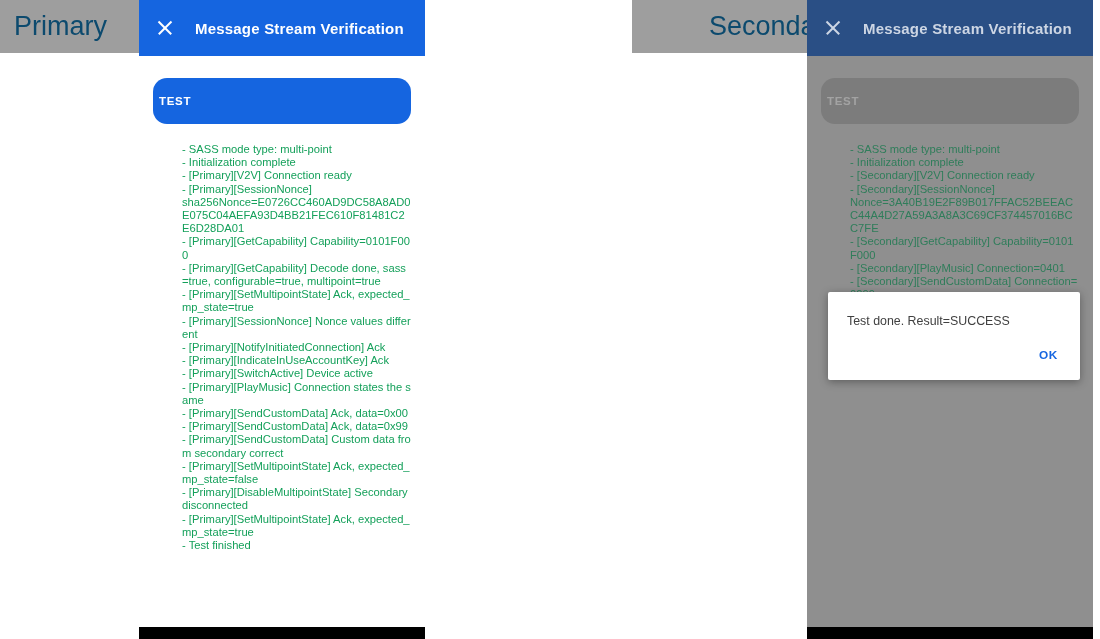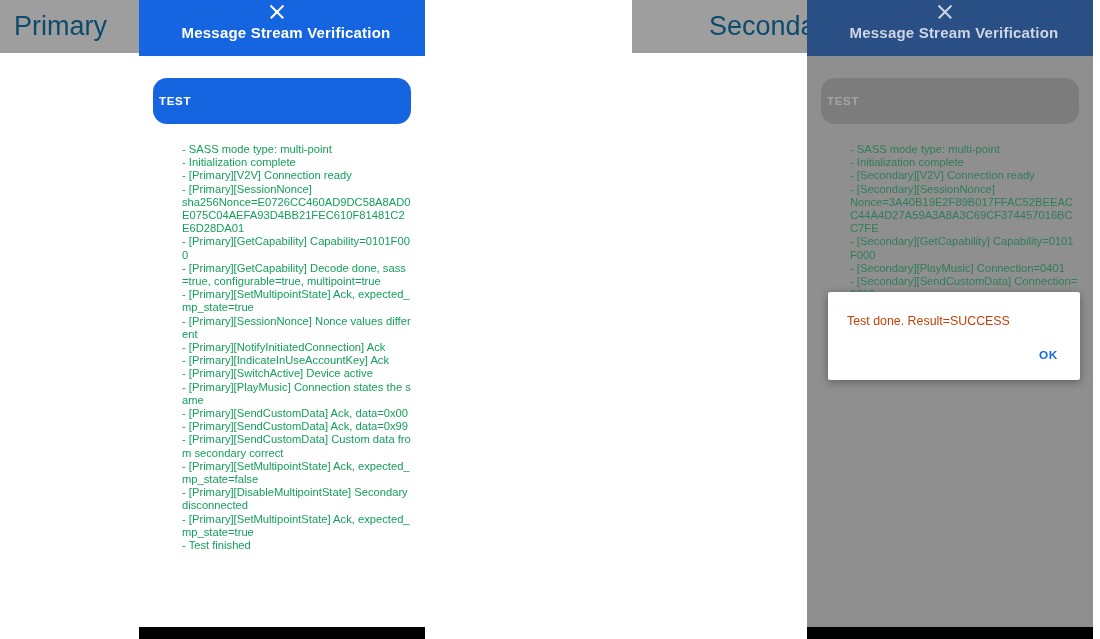--- a/index.html
+++ b/index.html
@@ -57,23 +57,22 @@
     background: #000000;
   }
 
   
   .appbar {
     height: 56px;
     background: #1565e0;
     color: #ffffff;
     display: flex;
     align-items: center;
-    padding-left: 8px;
-    box-sizing: border-box;
-    flex-direction: column;
+    padding-left: 14px;
+    box-sizing: border-box;
   }
   .appbar .close-icon {
     width: 24px;
     height: 24px;
     position: relative;
     flex: 0 0 auto;
     margin-right: 18px;
     cursor: pointer;
   }
   .appbar .close-icon::before,
@@ -141,21 +140,21 @@
     top: 292px;
     width: 252px;
     background: #ffffff;
     border-radius: 2px;
     box-shadow: 0 2px 8px rgba(0,0,0,0.35);
     box-sizing: border-box;
   }
   .dialog .message {
     padding: 22px 19px 10px 19px;
     font-size: 12.4px;
-    color: #c2410c;
+    color: #404040;
   }
   .dialog .actions {
     display: flex;
     justify-content: flex-end;
     padding: 6px 14px 14px 22px;
   }
   .dialog .ok-button {
     background: transparent;
     border: none;
     color: #1565e0;

